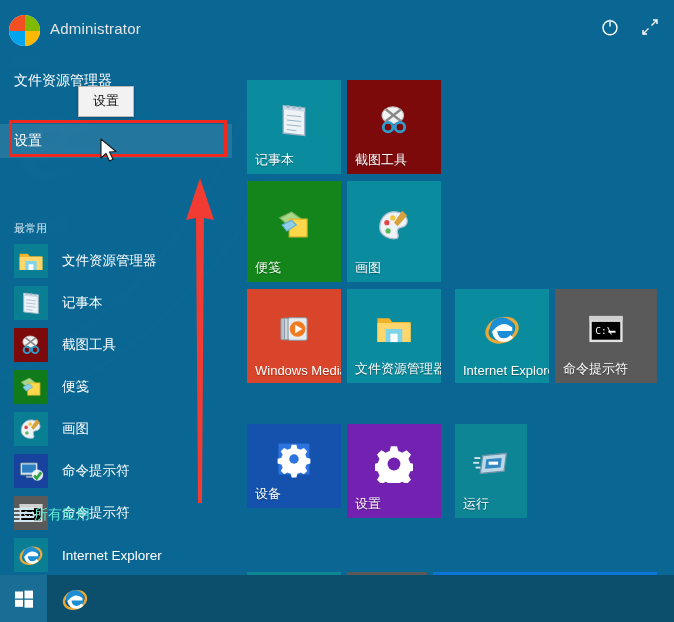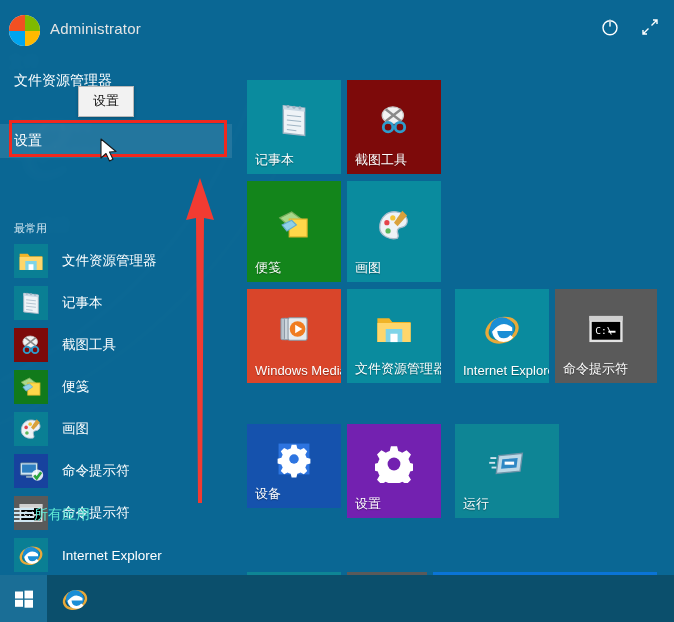--- a/index.html
+++ b/index.html
@@ -461,21 +461,21 @@
         <div class="tile-glyph hoisted">
           <svg width="38" height="38" viewBox="0 0 32 32">
             <g fill="#ffffff" transform="translate(16,16)">
                   <path d="M-2.6,-15 h5.2 l1,4.1 a12,12 0 0 1 3.3,1.4 l3.7,-2.1 3.7,3.7 -2.1,3.7 a12,12 0 0 1 1.4,3.3 l4.1,1 v5.2 l-4.1,1 a12,12 0 0 1 -1.4,3.3 l2.1,3.7 -3.7,3.7 -3.7,-2.1 a12,12 0 0 1 -3.3,1.4 l-1,4.1 h-5.2 l-1,-4.1 a12,12 0 0 1 -3.3,-1.4 l-3.7,2.1 -3.7,-3.7 2.1,-3.7 a12,12 0 0 1 -1.4,-3.3 l-4.1,-1 v-5.2 l4.1,-1 a12,12 0 0 1 1.4,-3.3 l-2.1,-3.7 3.7,-3.7 3.7,2.1 a12,12 0 0 1 3.3,-1.4 Z"></path>
                 </g>
                 <circle cx="16" cy="16" r="5.4" fill="#7321b0"></circle>
           </svg>
         </div>
         <div class="tile-label">设置</div>
       </div>
-      <div class="tile" style="left: 208px; top: 344px; width: 104px; height: 94px; background: rgb(14, 133, 149);">
+      <div class="tile" style="left: 208px; top: 344px; width: 72px; height: 94px; background: rgb(14, 133, 149);">
         <div class="tile-glyph hoisted">
           <svg width="38" height="38" viewBox="0 0 32 32">
             <path d="M9 9 L29 7 L27 22 L7 24 Z" fill="#bcd8e6" stroke="#6d93a8" stroke-width="1.1"></path>
                 <path d="M12 12 L25 11 L24 19 L11 20 Z" fill="#2f88c4"></path>
                 <rect x="14" y="14" width="8" height="2.6" fill="#ffffff"></rect>
                 <g stroke="#cfe4ef" stroke-width="1.6">
                   <line x1="2" y1="11" x2="7" y2="11"></line>
               <line x1="1" y1="15" x2="6" y2="15"></line>
               <line x1="3" y1="19" x2="7" y2="19"></line>
                 </g>

